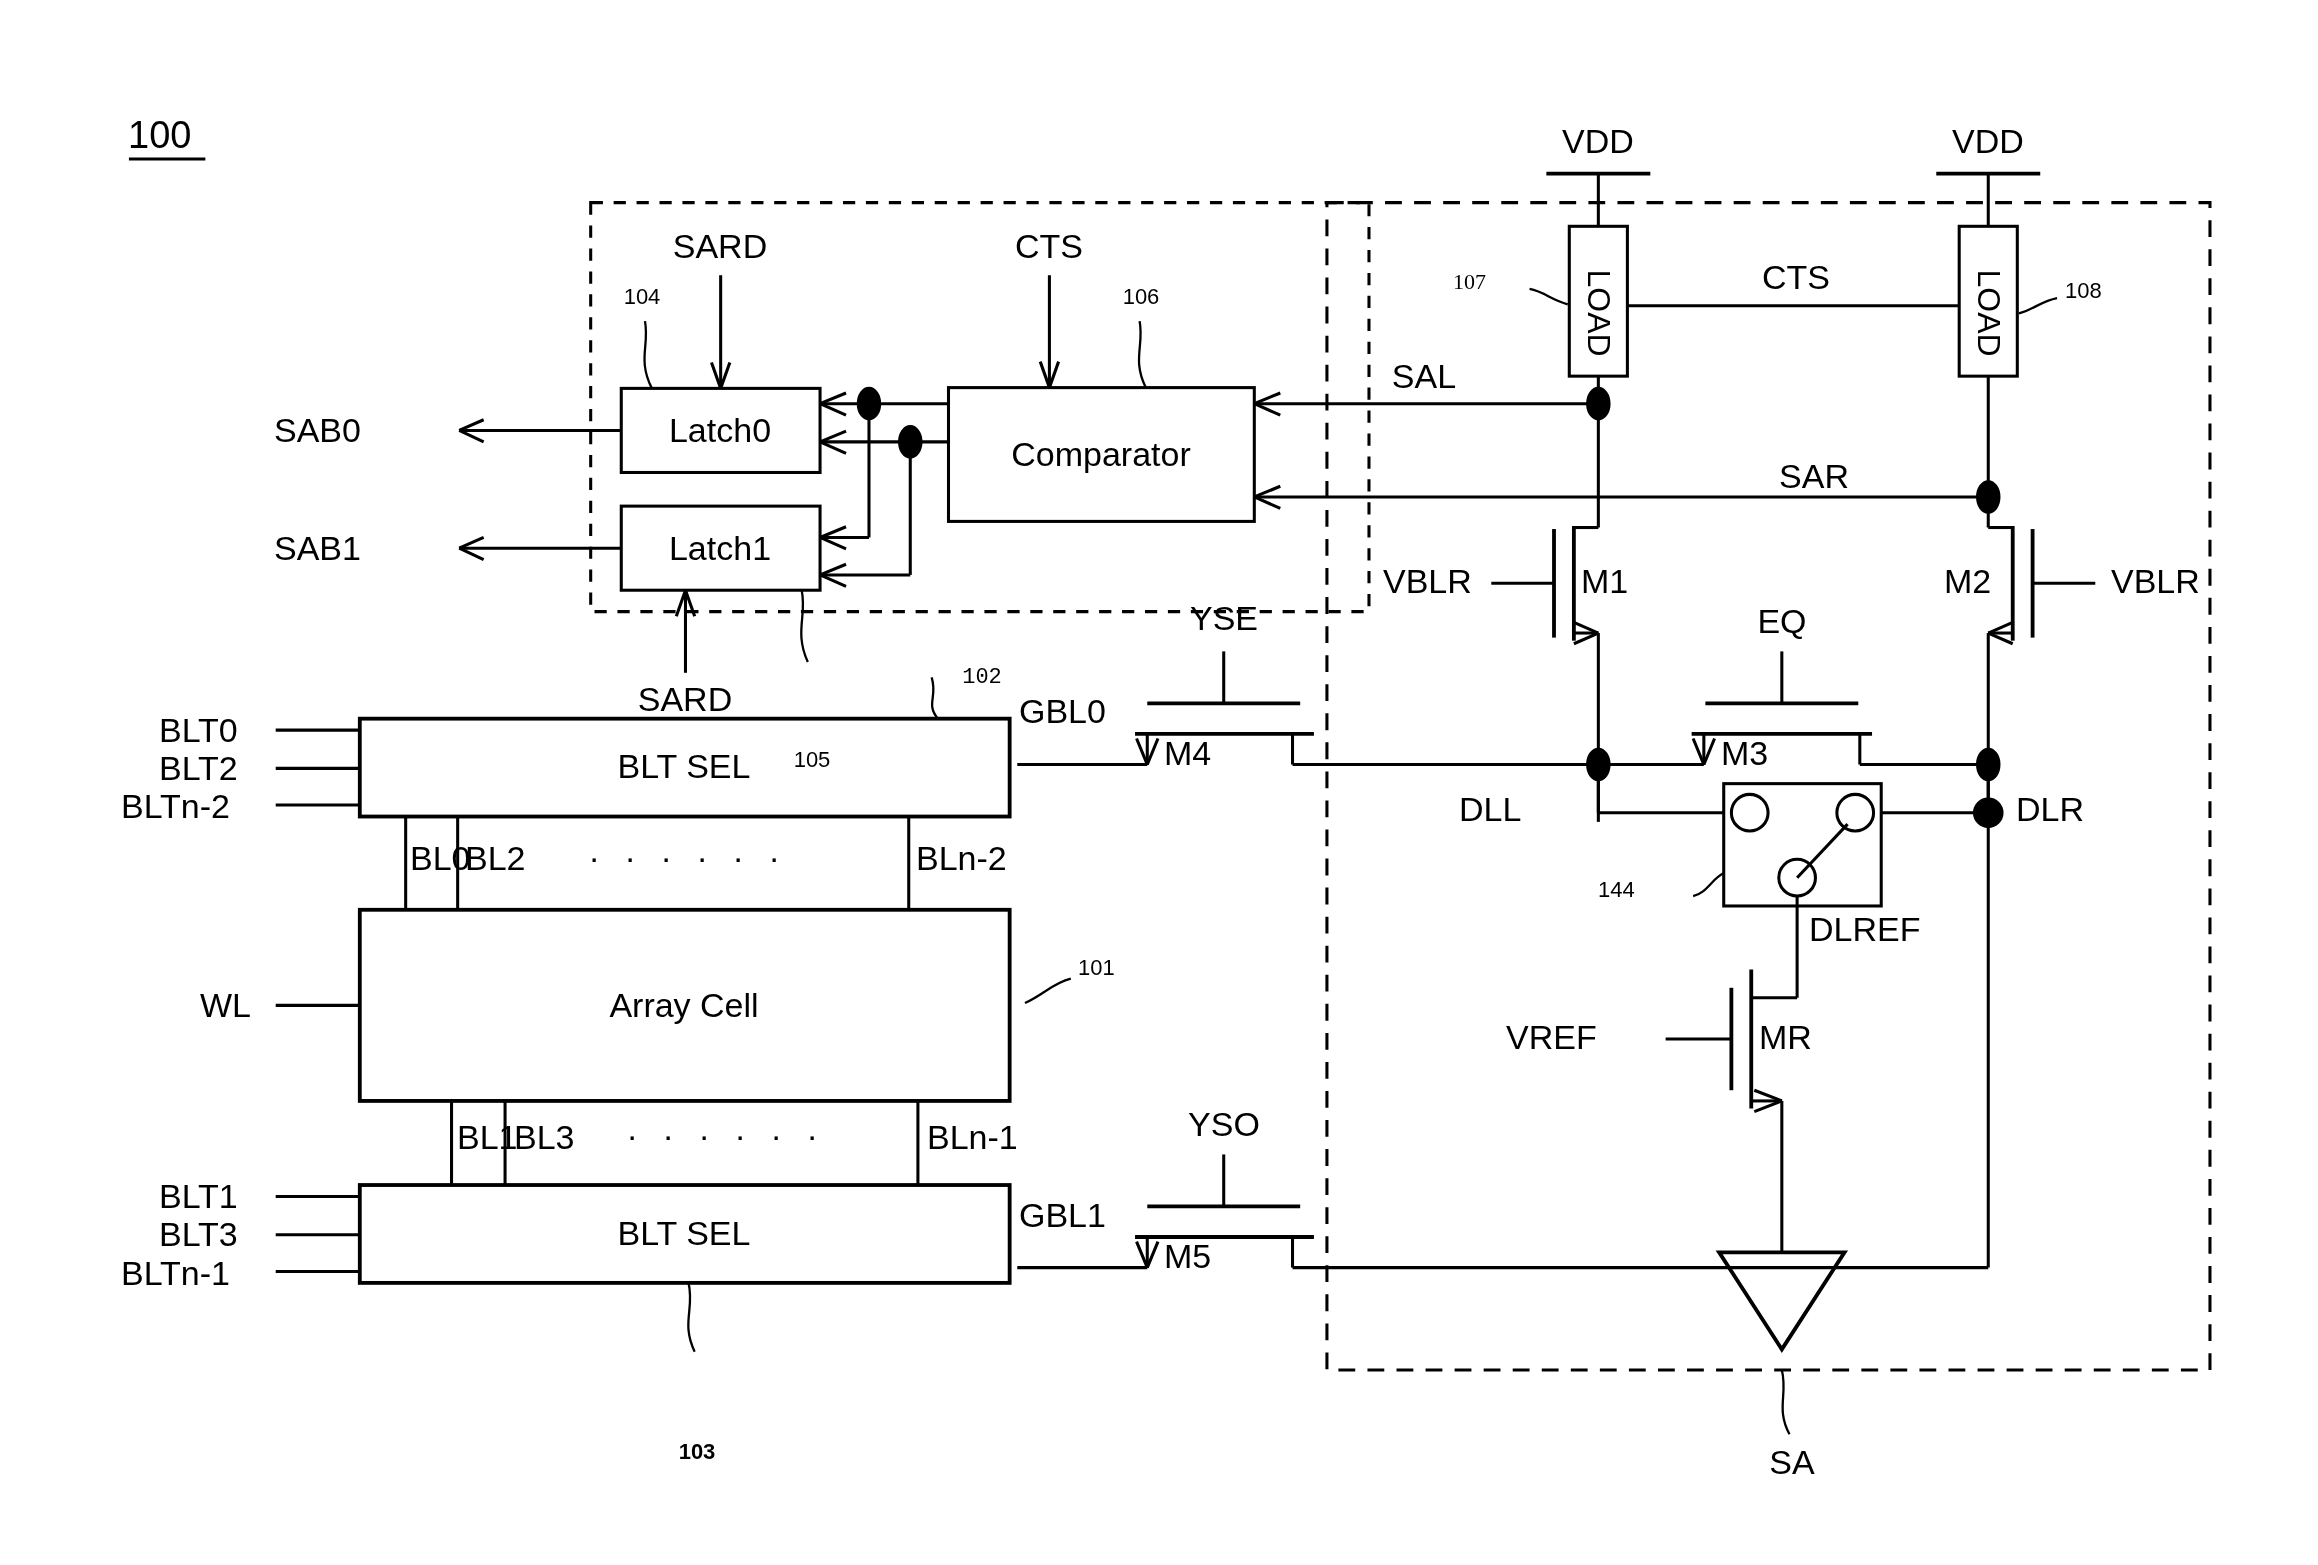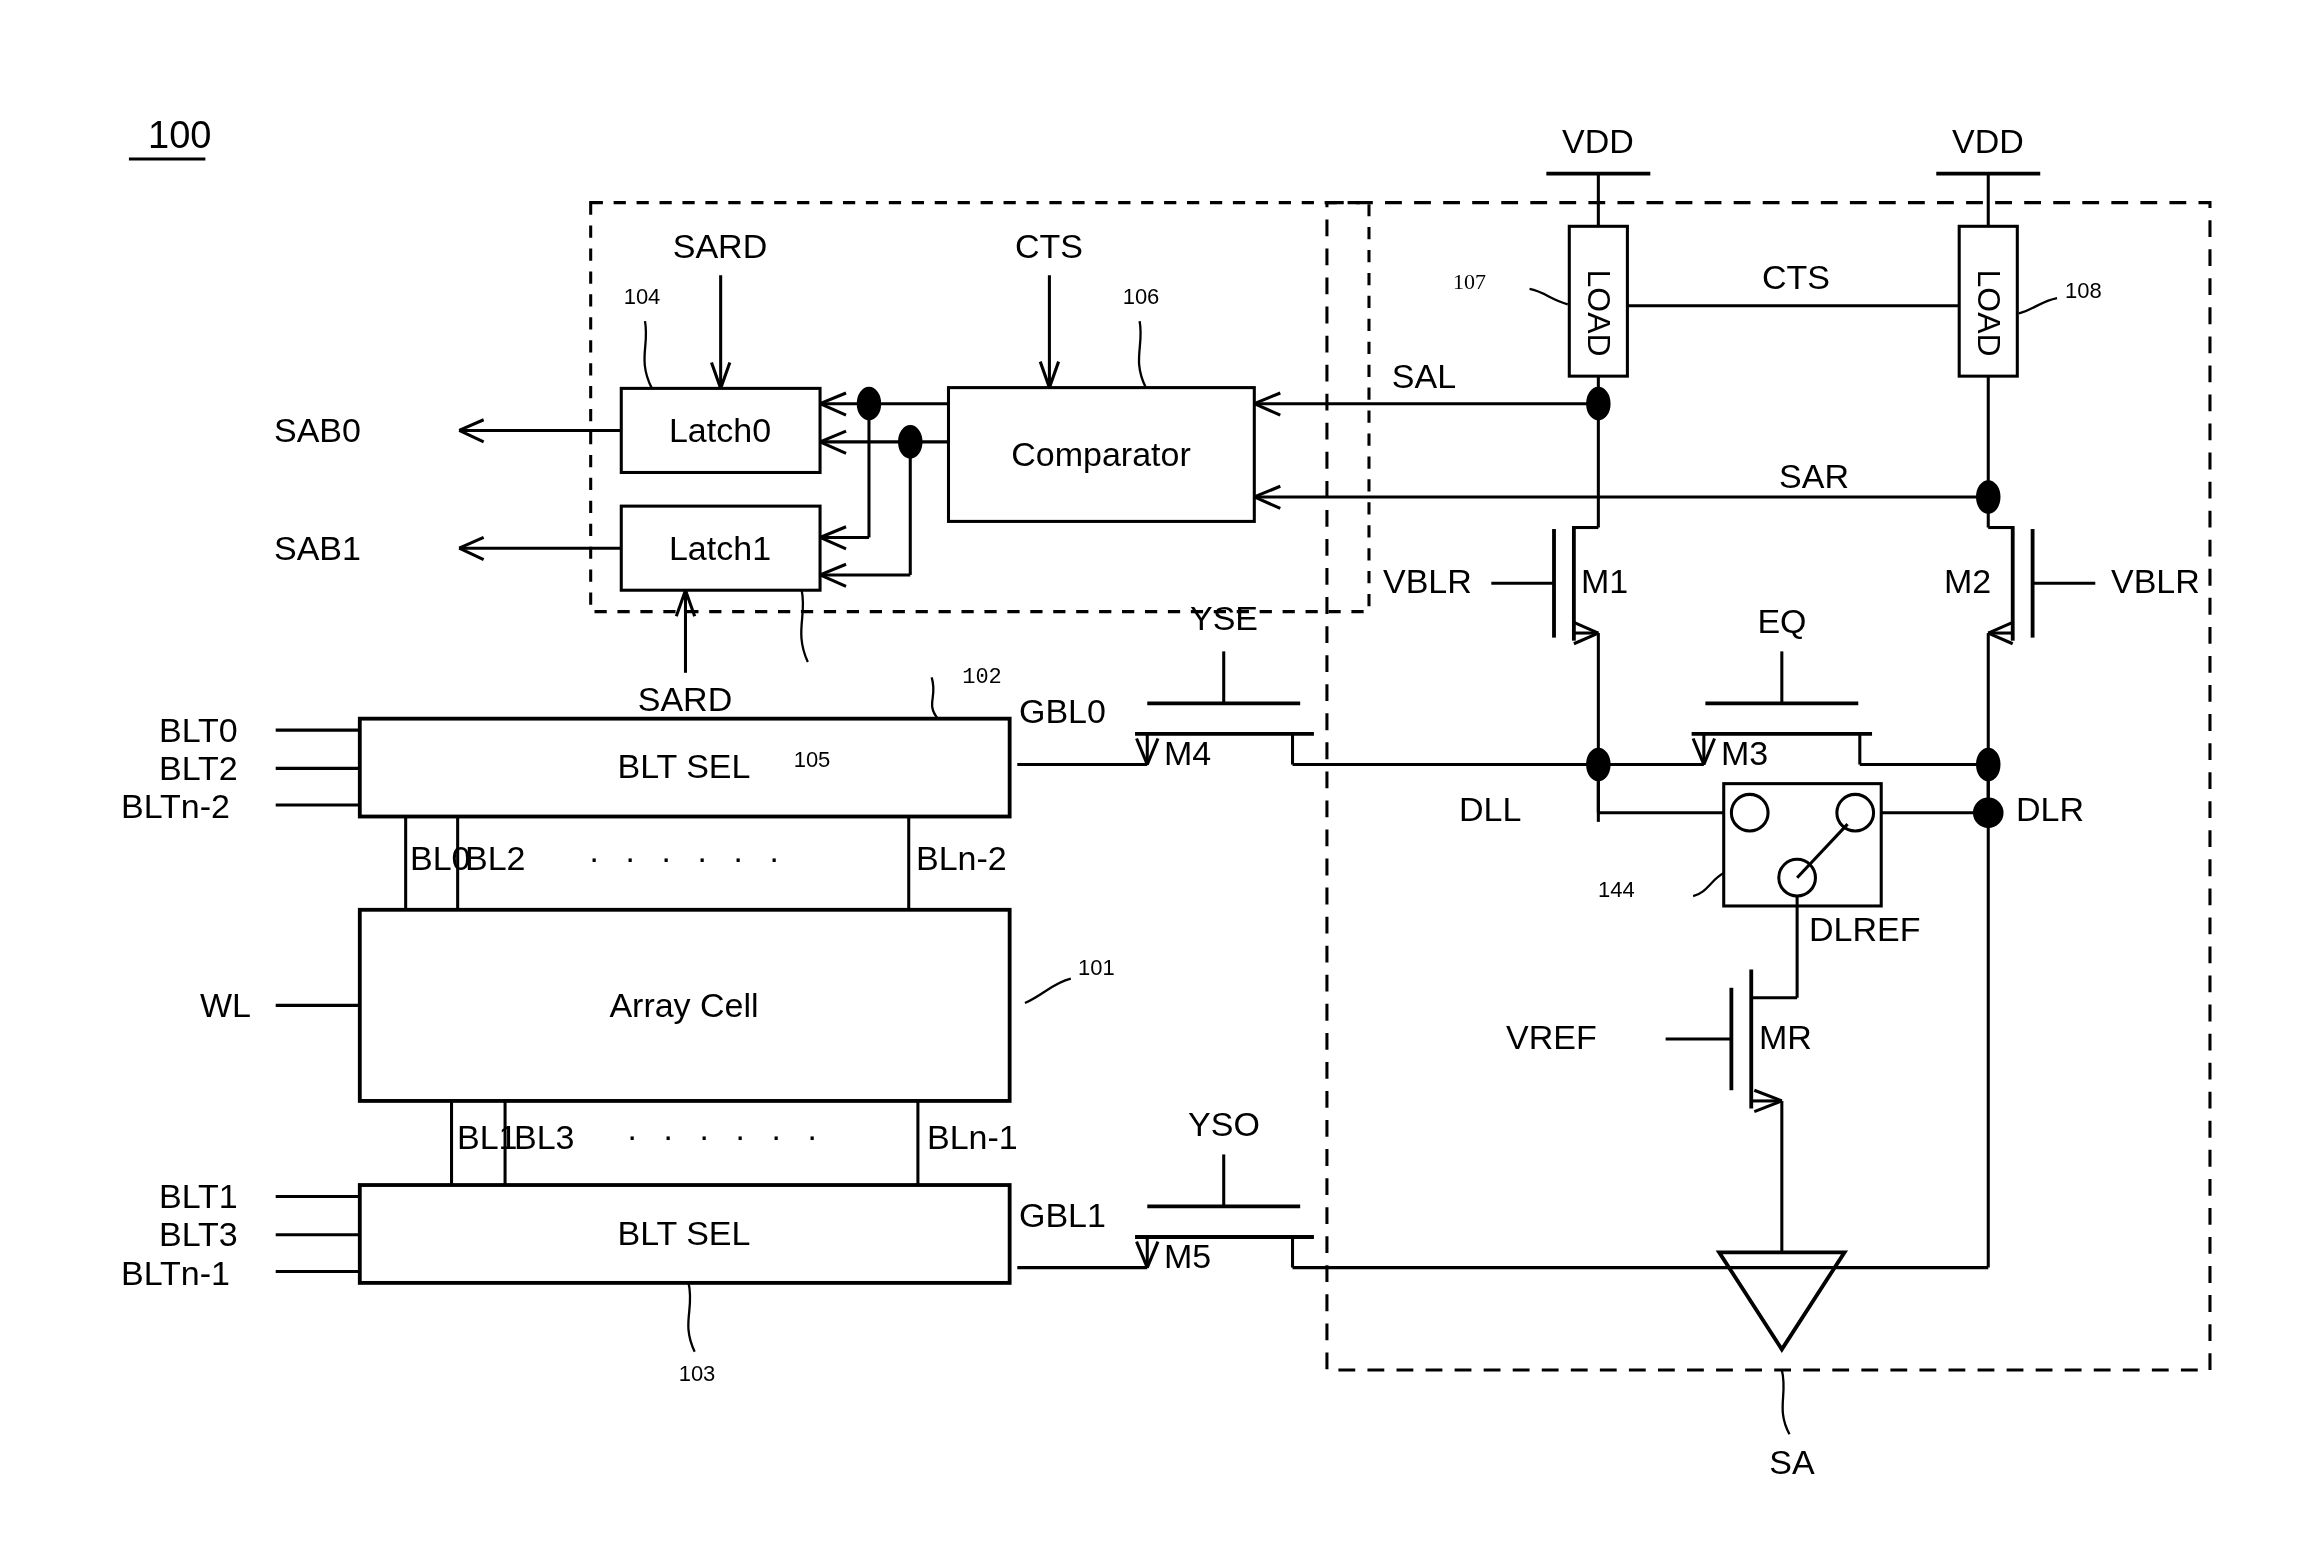--- a/index.html
+++ b/index.html
@@ -240,21 +240,21 @@
       <line x1="470" y1="1615" x2="360" y2="1615" stroke-width="4"></line>
       <line x1="470" y1="1663" x2="360" y2="1663" stroke-width="4"></line>
 
       <path d="M 900 1678 C 908 1712, 890 1730, 908 1768" stroke-width="3"></path>
 
       <path d="M 2330 1792 C 2338 1824, 2322 1842, 2340 1876" stroke-width="3"></path>
 
     </g>
   </svg>
 
-  <div class="lbl f-big" style="left:128px; top:116px; font-size:38px;margin-left:20px;">100</div>
+  <div class="lbl f-big" style="left:128px; top:116px; font-size:38px;">100</div>
 
   <div class="lbl f-mid ctr" style="left:720px; top:229px;">SARD</div>
 
   <div class="lbl f-mid ctr" style="left:1049px; top:229px;">CTS</div>
 
   <div class="lbl f-ref ctr" style="left:642px; top:286px;">104</div>
 
   <div class="lbl f-ref ctr" style="left:1141px; top:286px;">106</div>
 
   <div class="lbl f-mid ctr" style="left:720px; top:413px;">Latch0</div>
@@ -330,18 +330,18 @@
   <div class="lbl f-mid" style="left:457px; top:1120px;">BL1</div>
   <div class="lbl f-mid" style="left:514px; top:1120px;">BL3</div>
   <div class="lbl f-mid ctr" style="left:726px; top:1118px; letter-spacing:7.6px;">· · · · · ·</div>
   <div class="lbl f-mid" style="left:927px; top:1120px;">BLn-1</div>
 
   <div class="lbl f-mid" style="left:159px; top:1179px;">BLT1</div>
   <div class="lbl f-mid" style="left:159px; top:1217px;">BLT3</div>
   <div class="lbl f-mid" style="left:121px; top:1256px;">BLTn-1</div>
 
   <div class="lbl f-mid ctr" style="left:684px; top:1216px;">BLT SEL</div>
-  <div class="lbl f-ref ctr" style="left:697px; top:1363px;">103</div>
+  <div class="lbl f-ref ctr" style="left:697px; top:1441px;font-weight:bold;">103</div>
 
   <div class="lbl f-mid ctr" style="left:1792px; top:1445px;">SA</div>
 
 </div>
 
 
 </body></html>

